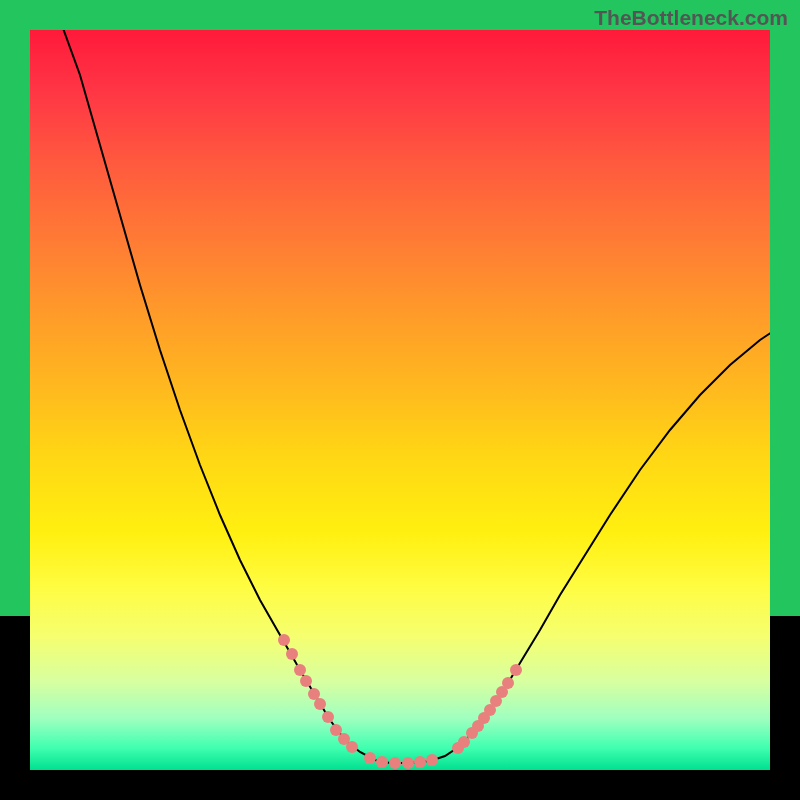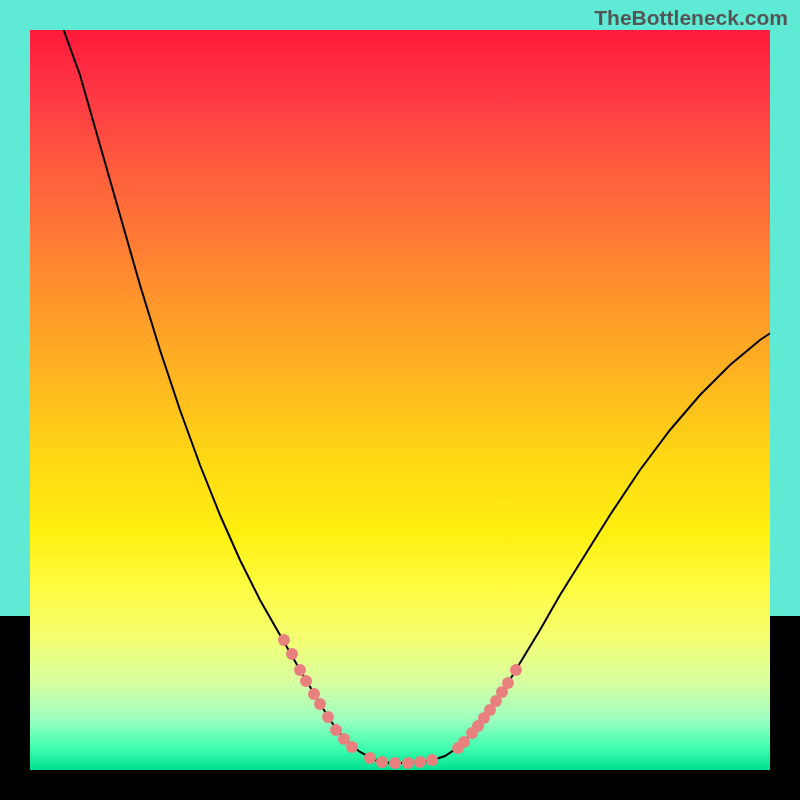--- a/index.html
+++ b/index.html
@@ -1,21 +1,21 @@
 <!DOCTYPE html>
 <html><head>
 <meta charset="utf-8">
 <style>
   * { margin: 0; padding: 0; box-sizing: border-box; }
   html, body { width: 800px; height: 800px; overflow: hidden; background: #000; }
   .chart-container {
     width: 800px;
     height: 616px;
     position: relative;
-    background: #5eead4;
+    background: #22c55e;
   }
   .plot-area {
     position: absolute;
     left: 30px;
     top: 30px;
     width: 740px;
     height: 740px;
     background: linear-gradient(to bottom,
       #ff1a3a 0%,
       #ff3545 8%,

